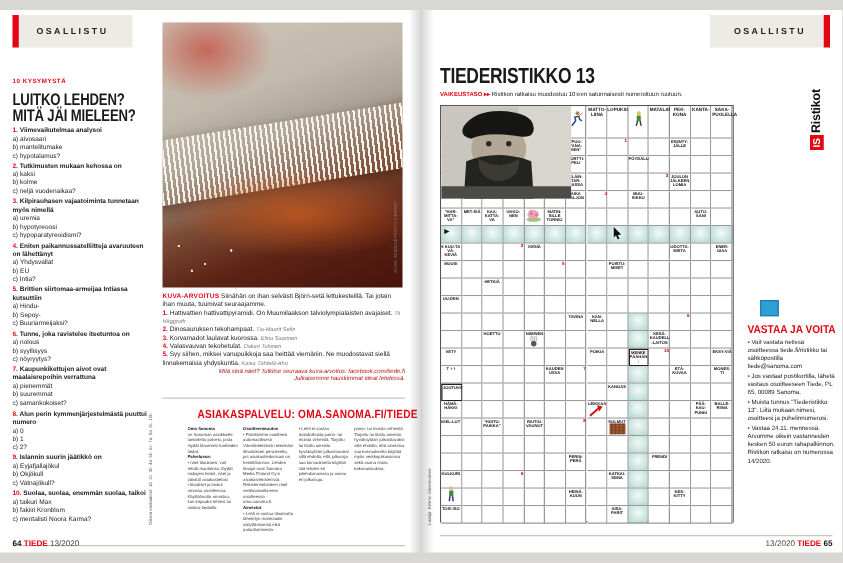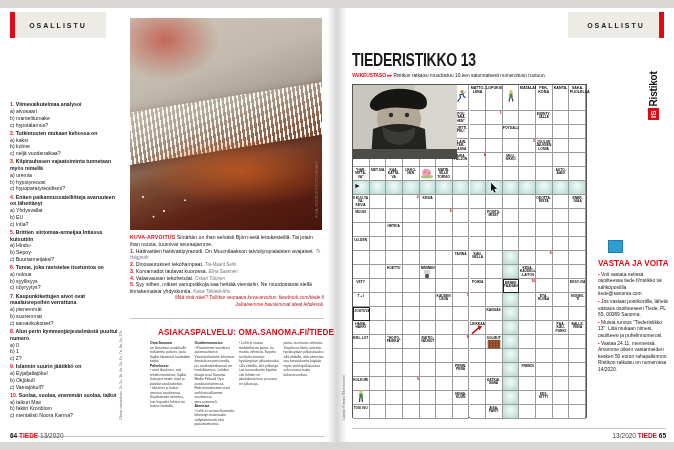--- a/index.html
+++ b/index.html
@@ -80,20 +80,27 @@
 </style>
 </head>
 <body>
 
 <div class="page" id="page-left">
   <div class="osallistu" style="left:10px;top:4px;width:96px;height:26px;">
     <span class="bar" style="left:0;"></span>
     <span>OSALLISTU</span>
   </div>
 
+  <div class="abs" style="left:10px;top:54px;width:115px;">
+    <div class="kicker">10 KYSYMYSTÄ</div>
+    <div class="quiz-title" style="margin-top:2px;">
+      <div>LUITKO LEHDEN?</div>
+      <div>MITÄ JÄI MIELEEN?</div>
+    </div>
+  </div>
 
   <div class="abs" style="left:10px;top:90px;width:108px;height:332px;overflow:hidden;">
     <div class="s50 qblock" id="quiz-list">
         <div>
           <div class="qhead"><span class="qnum">1. </span>Viimevaikutelmaa analysoi</div>
           <div class="opt">a) aivosaari</div>
           <div class="opt">b) mantelitumake</div>
           <div class="opt">c) hypotalamus?</div>
         </div>
         <div>

